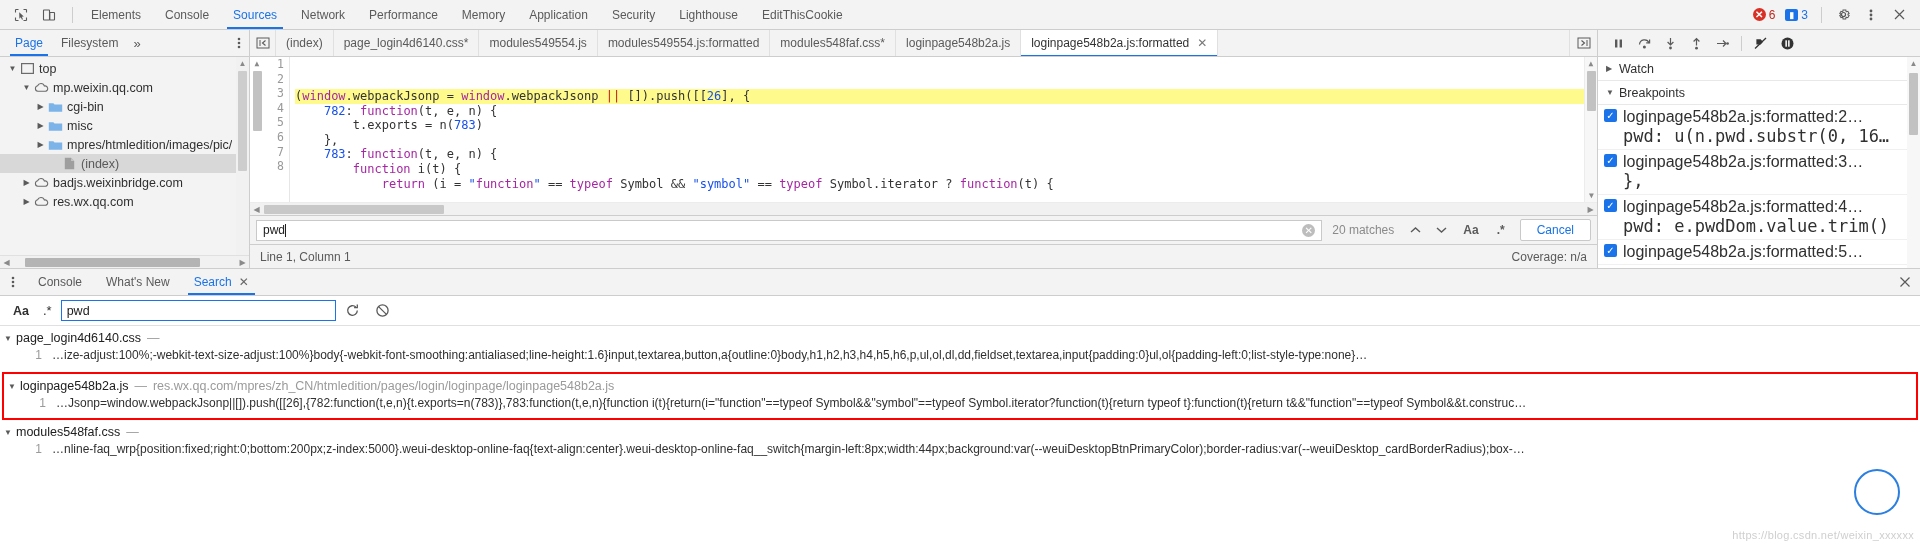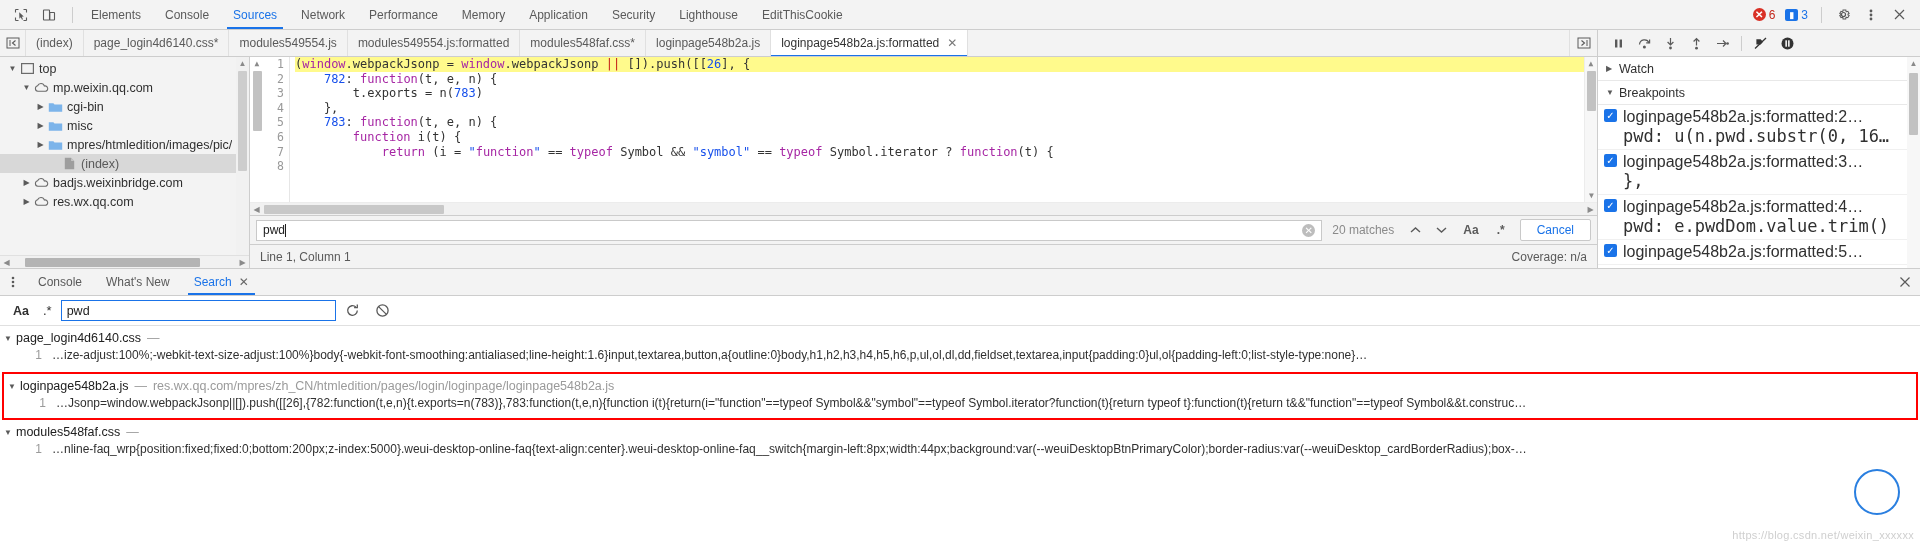--- a/index.html
+++ b/index.html
@@ -136,21 +136,21 @@
   .csl-arrow{ font-size:8px; color:#8a8a8a; text-align:center; padding-top:2px;}
   .csl-thumb{ position:absolute; top:14px; left:3px; width:9px; height:60px; background:#c2c2c2; border-radius:1px;}
   .gutter{
     width:26px; min-width:26px; text-align:right; padding-right:5px; color:#999;
     font-family:"DejaVu Sans Mono", monospace; font-size:11.5px; background:#fff;
     border-right:1px solid #e6e6e6; user-select:none;
   }
   .gutter div{ height:14.6px; line-height:14.6px; }
   .code-lines{ flex:1; overflow:hidden; padding-left:5px; position:relative; }
   .cline{ height:14.6px; line-height:14.6px; white-space:pre; }
-  .cline.hl{ background:#fffa8c; }
+  .cline.hl{ background:#fffa8c;margin-top:32px; }
   .tok-kw{ color:#a626a4; }
   .tok-num{ color:#1750eb; }
   .tok-or{ color:#c41a16; }
   .tok-str{ color:#1750eb; }
   .code-vscroll{ width:13px; background:#f7f7f7; position:relative; border-left:1px solid #ececec;}
   .cvs-arrow{ height:13px;display:flex;align-items:center;justify-content:center;font-size:8px;color:#8a8a8a;}
   .cvs-thumb{ position:absolute; top:14px; left:2px; width:9px; height:40px; background:#c2c2c2; border-radius:1px;}
   .code-hscroll{
     height:13px; background:#f1f1f1; display:flex; align-items:center; position:relative;
     border-top:1px solid #ececec;
@@ -358,20 +358,36 @@
       <div class="tb-ico">
         <svg width="13" height="13" viewBox="0 0 13 13">
             <path d="M2 2l9 9M11 2l-9 9" stroke="#5a5a5a" stroke-width="1.2"></path>
           </svg>
       </div>
     </div>
   </div>
 
   <div class="row2">
 
+    <div class="nav-toolbar">
+      <div class="ntab active">
+          <span>Page</span>
+        </div>
+      <div class="ntab">
+          <span>Filesystem</span>
+        </div>
+      <div class="chev-more">»</div>
+      <div class="nav-dots">
+        <svg width="4" height="14" viewBox="0 0 4 14">
+            <circle cx="2" cy="3" r="1.3" fill="#5a5a5a"></circle>
+            <circle cx="2" cy="7" r="1.3" fill="#5a5a5a"></circle>
+            <circle cx="2" cy="11" r="1.3" fill="#5a5a5a"></circle>
+          </svg>
+      </div>
+    </div>
 
     <div class="editor-tabs">
       <div class="etab-left-btn">
         <svg width="14" height="14" viewBox="0 0 14 14">
             <rect x="1" y="2" width="12" height="10" fill="none" stroke="#5a5a5a" stroke-width="1"></rect>
             <path d="M4 4v6" stroke="#5a5a5a" stroke-width="1"></path>
             <path d="M9.5 4.5L6.5 7l3 2.5" fill="none" stroke="#5a5a5a" stroke-width="1.1"></path>
           </svg>
       </div>
       <div class="etab">
@@ -741,21 +757,21 @@
         </div>
       </div>
 
       <div class="res-file">
         <span class="tw">▼</span>
         <span class="fname">modules548faf.css</span>
         <span class="dash">—</span>
       </div>
       <div class="res-line">
         <span class="ln">1</span>
-        <span class="snippet">…nline-faq_wrp{position:fixed;fixed:0;bottom:200px;z-index:5000}.weui-desktop-online-faq{text-align:center}.weui-desktop-online-faq__switch{margin-left:8px;width:44px;background:var(--weuiDesktopBtnPrimaryColor);border-radius:var(--weuiDesktop_cardBorderRadius);box-…</span>
+        <span class="snippet">…nline-faq_wrp{position:fixed;right:0;bottom:200px;z-index:5000}.weui-desktop-online-faq{text-align:center}.weui-desktop-online-faq__switch{margin-left:8px;width:44px;background:var(--weuiDesktopBtnPrimaryColor);border-radius:var(--weuiDesktop_cardBorderRadius);box-…</span>
       </div>
 
       <div class="blue-circle"></div>
       <div class="watermark">https://blog.csdn.net/weixin_xxxxxx</div>
     </div>
   </div>
 
 </div>
 
 </body></html>

